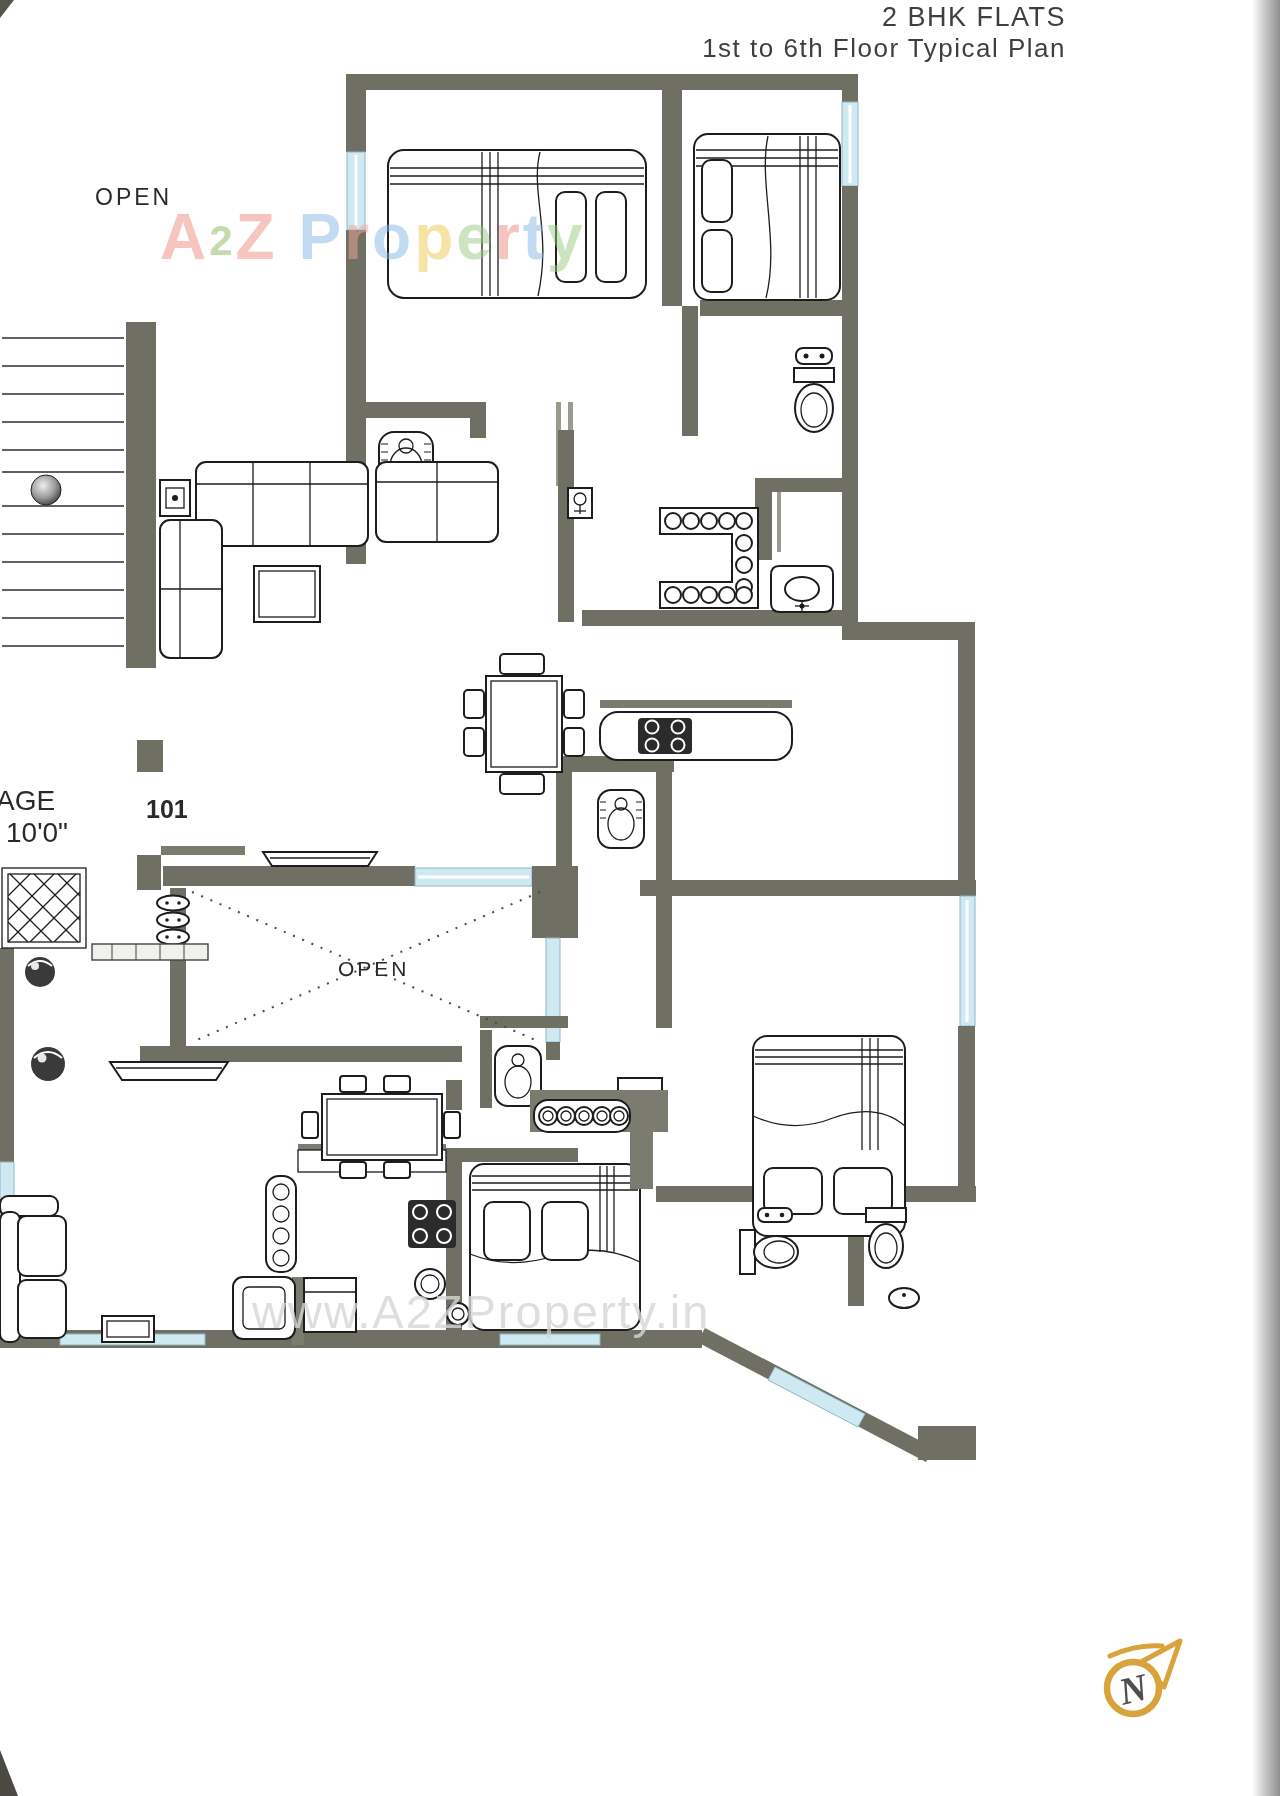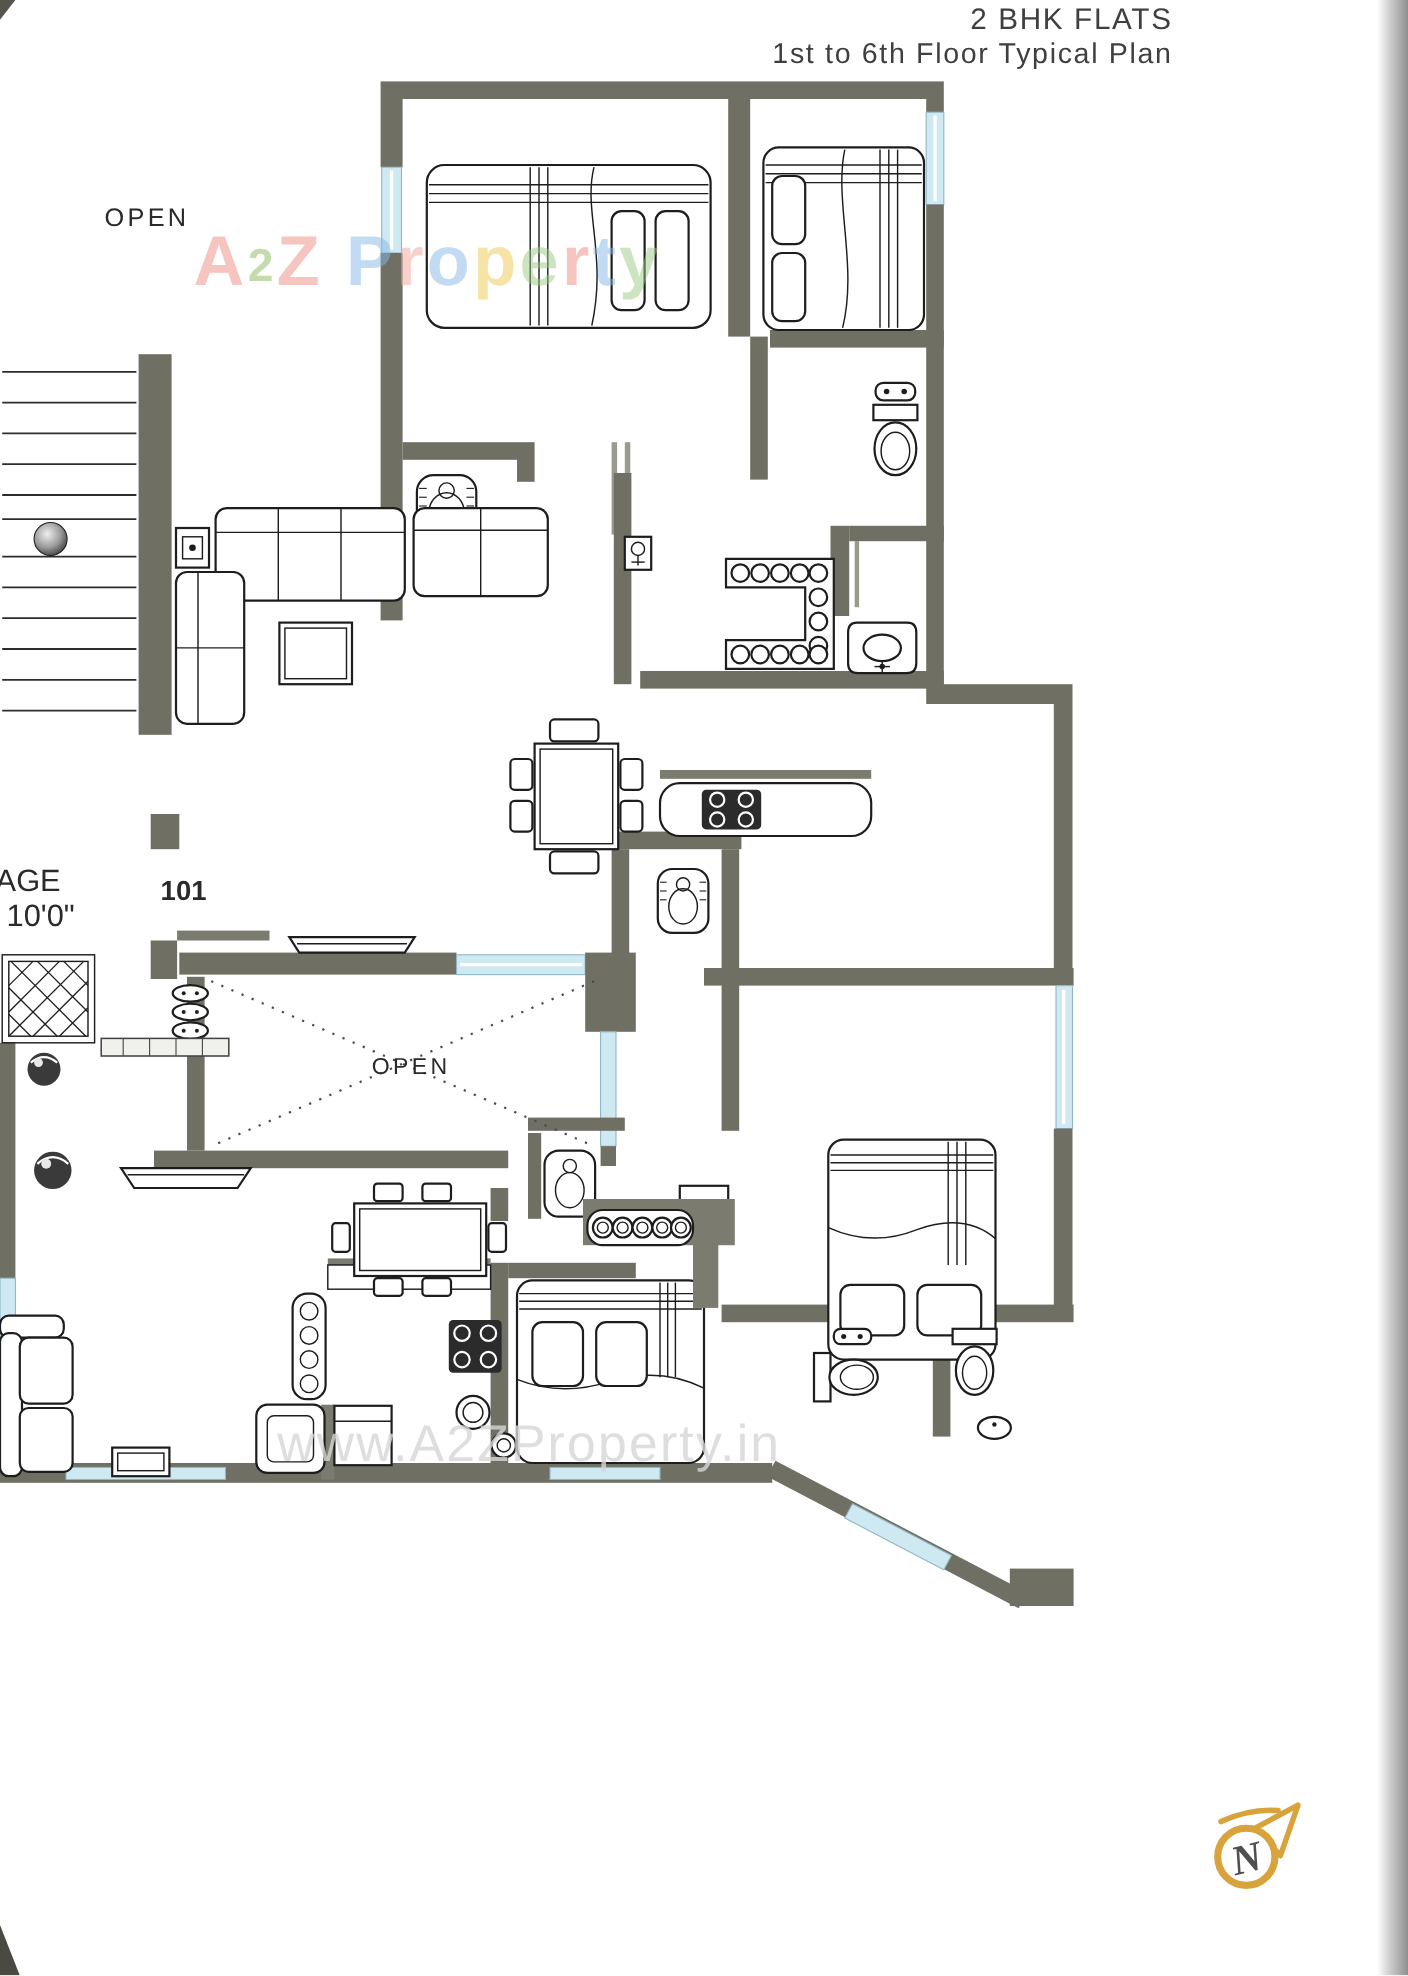--- a/index.html
+++ b/index.html
@@ -11,21 +11,21 @@
   .w2{fill:#7b7b6f;}
   .win{fill:#cfe9f3;stroke:#8fb6c4;stroke-width:1;}
   .f{fill:#ffffff;stroke:#1d1d1d;stroke-width:2;}
   .thin{fill:none;stroke:#1d1d1d;stroke-width:1.3;}
   .grayline{fill:#9a9a8f;}
   .dash{fill:none;stroke:#4a4a4a;stroke-width:2;stroke-dasharray:2 8;}
   .plantxt{fill:#2a2a2a;font-family:"Liberation Sans",sans-serif;}
   
   .titletxt{fill:#3f3f3f;font-family:"Liberation Sans",sans-serif;letter-spacing:1.5px;font-weight:400;}
   
-  #logo-wm{position:absolute;left:176px;top:200px;font-size:64px;font-weight:bold;
+  #logo-wm{position:absolute;left:160px;top:200px;font-size:64px;font-weight:bold;
            letter-spacing:3px;opacity:0.5;white-space:pre;font-family:"Liberation Sans",sans-serif;}
   #logo-wm span{display:inline-block;}
   #logo-wm span.small{font-size:42px;transform:translateY(-4px);}
   
   #edge-shadow{position:absolute;right:0;top:0;width:28px;height:100%;
      background:linear-gradient(to right, rgba(190,190,190,0), #cfcfcf 40%, #8f8f8f 100%);}
 </style>
 </head>
 <body>
 

